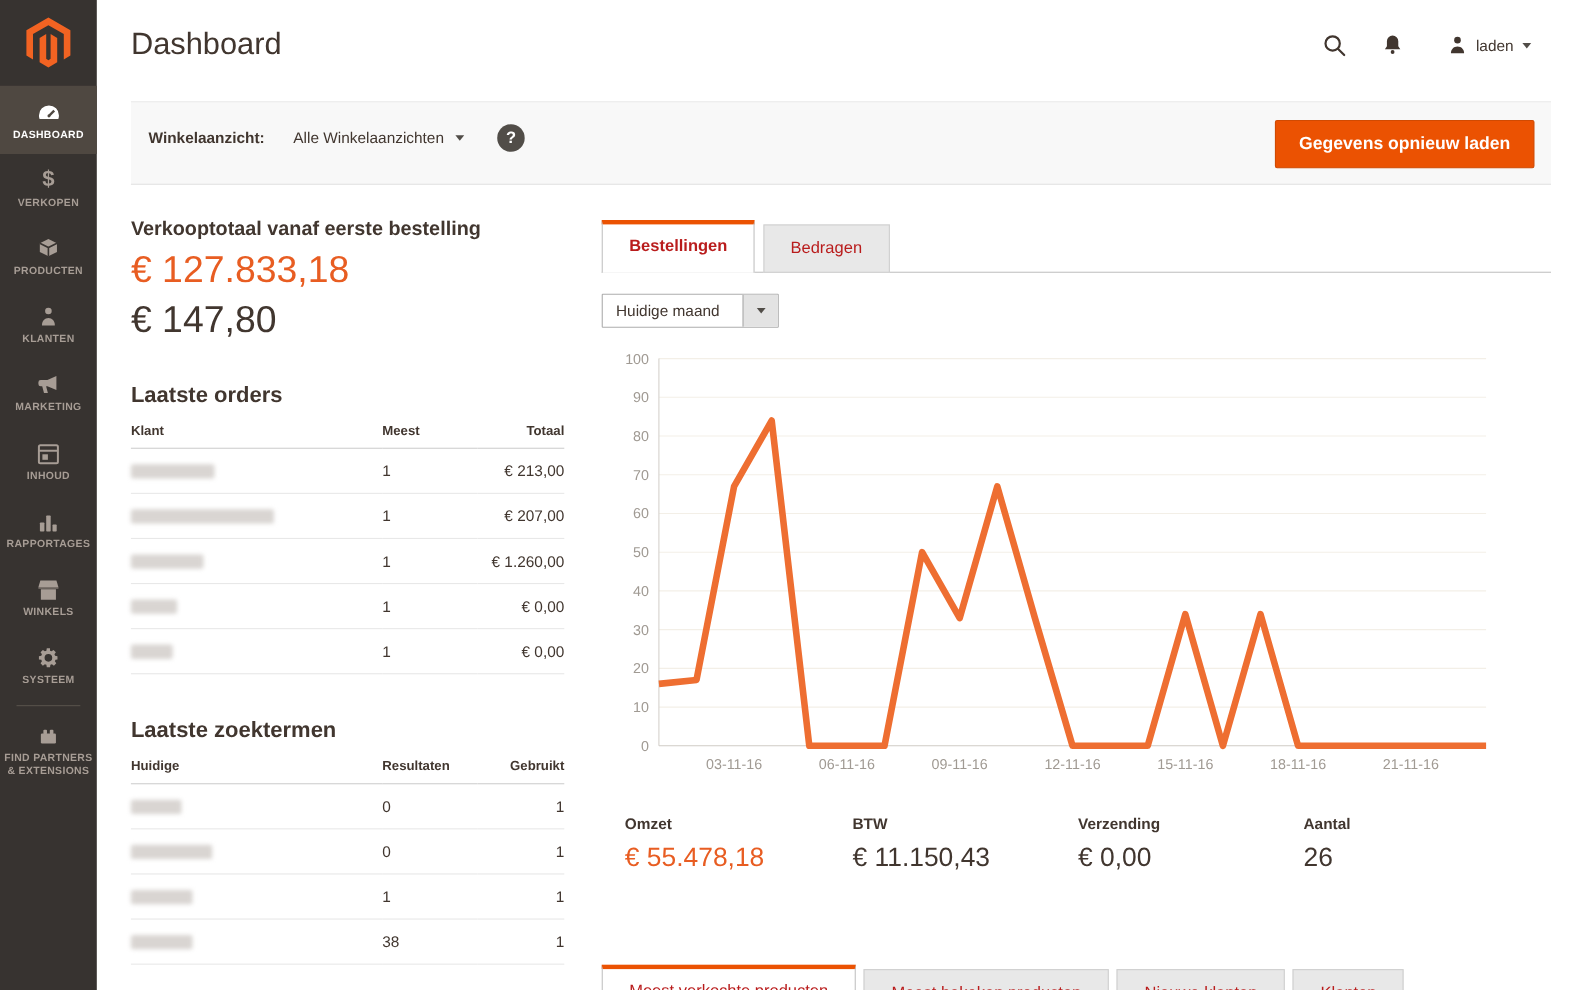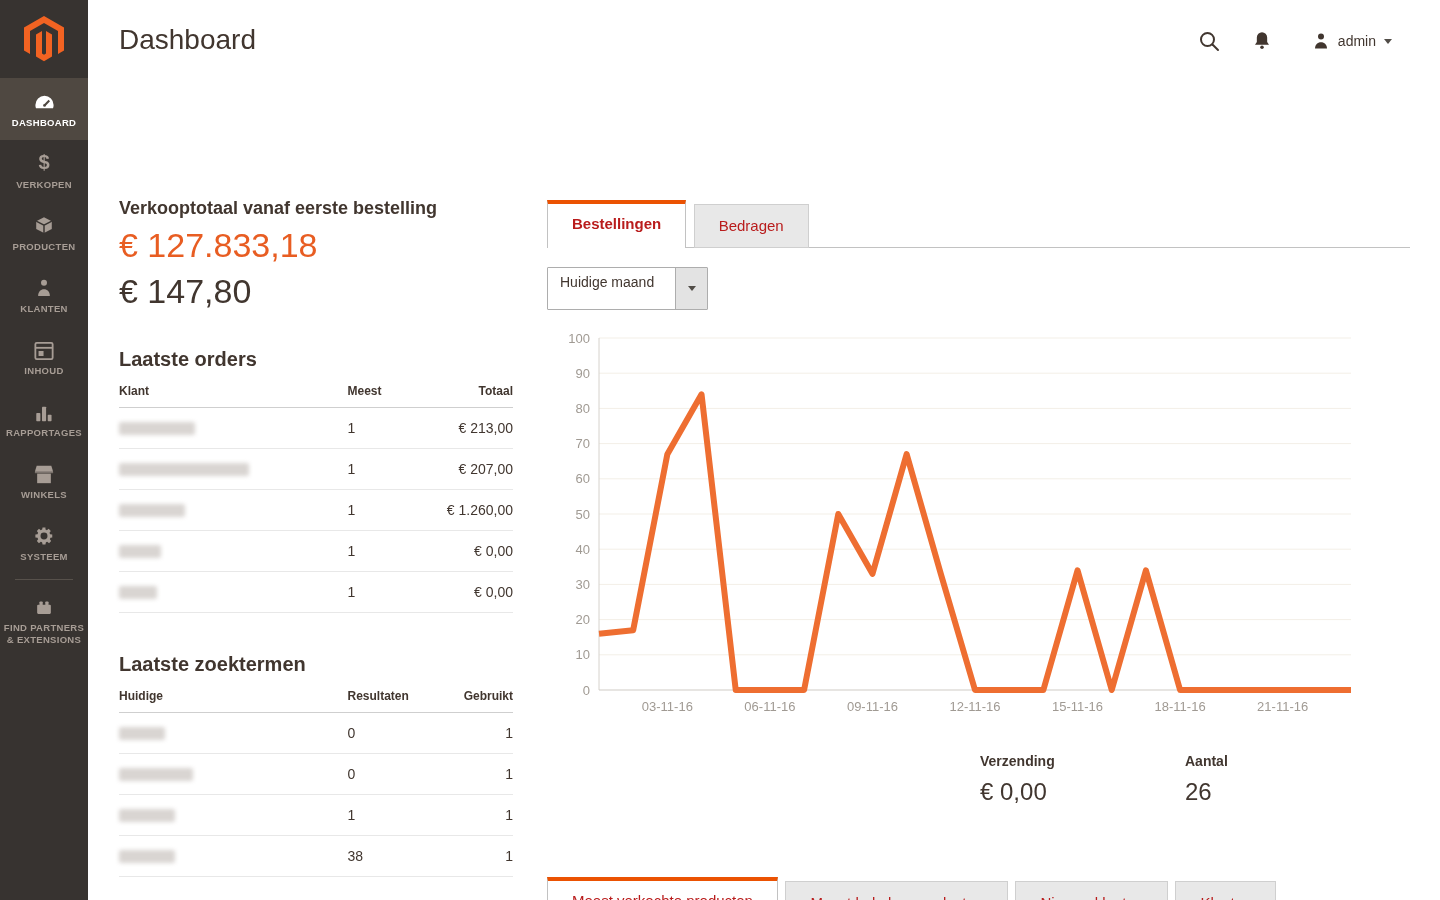--- a/index.html
+++ b/index.html
@@ -58,21 +58,21 @@
   .col-right { position:absolute; left:459px; top:168px; width:863px; }
   .tabs-row { position:relative; height:48px; margin-top:32px; }
   .tabs-row::after { content:""; position:absolute; left:0; right:0; bottom:0; height:1px; background:#c2c2c2; z-index:1; }
   .tab { position:relative; z-index:2; display:inline-block; vertical-align:top; height:44px; margin-top:4px;
          margin-right:3px; padding:0 24px; line-height:42px; font-size:15px; background:#e8e8e8;
          border:1px solid #cfcfcf; cursor:pointer; color:#b91c1c; }
   .tab.active { height:48px; margin-top:0; background:#fff; border-top:4px solid #eb5202;
                 border-left:1px solid #c2c2c2; border-right:1px solid #c2c2c2; border-bottom:none;
                 line-height:40px; font-weight:700; z-index:3; }
   .bottom-tabs .tab.active { font-weight:400; }
-  .period-select { display:flex; width:161px; height:43px; border:1px solid #adadad; border-radius:1px;
+  .period-select { display:flex; width:161px; height:31px; border:1px solid #adadad; border-radius:1px;
                    background:#fff; margin-top:19px; cursor:pointer; }
   .period-select .val { flex:1; line-height:29px; padding-left:12px; font-size:14px; }
   .period-select .caret-box { width:32px; background:#e3e3e3; border-left:1px solid #adadad;
                               display:flex; align-items:center; justify-content:center; }
   .chart-svg { display:block; margin:21px 0 0 5px; }
   .totals { position:relative; height:72px; margin-top:34px; }
   .total { position:absolute; top:0; }
   .t-label { font-size:14px; font-weight:700; }
   .t-value { font-size:24px; margin-top:9px; }
   .total.accent .t-value { color:#e85d22; }
@@ -124,20 +124,28 @@
     <div class="nav-item">
       <span class="nicon">
         <svg width="20" height="22" viewBox="0 0 24 24" fill="currentColor">
           <circle cx="12" cy="5.6" r="3.6"></circle>
           <path d="M5 21c0-4.4 3-7.6 7-7.6s7 3.2 7 7.6v.6H5z"></path>
         </svg>
       </span>
       <span class="nav-label">KLANTEN</span>
     </div>
 
+    <div class="nav-item">
+      <span class="nicon">
+        <svg width="22" height="20" viewBox="0 0 24 22" fill="currentColor">
+          <path d="M20 1v14l-9-3.8H9.7L11.5 18H7.6L5.8 11.2H4.3A2.3 2.3 0 0 1 2 8.9V7.1a2.3 2.3 0 0 1 2.3-2.3H11z"></path>
+        </svg>
+      </span>
+      <span class="nav-label">MARKETING</span>
+    </div>
 
     <div class="nav-item">
       <span class="nicon">
         <svg width="22" height="20" viewBox="0 0 24 22" fill="none" stroke="currentColor" stroke-width="2">
           <rect x="2.5" y="2" width="19" height="18" rx="1.5"></rect>
           <line x1="2.5" y1="7.5" x2="21.5" y2="7.5"></line>
           <rect x="6" y="11" width="5.5" height="5.5" fill="currentColor" stroke="none"></rect>
         </svg>
       </span>
       <span class="nav-label">INHOUD</span>
@@ -203,25 +211,34 @@
         <svg width="20" height="22" viewBox="0 0 24 26" fill="currentColor">
           <path d="M12 2.5a6.2 6.2 0 0 0-6.2 6.2v5.6L3.6 17.5h16.8l-2.2-3.2V8.7A6.2 6.2 0 0 0 12 2.5z"></path>
           <circle cx="12" cy="20.5" r="2.1"></circle>
         </svg>
       </span>
       <span class="admin-block">
         <svg width="18" height="18" viewBox="0 0 24 24" fill="#41362f">
           <circle cx="12" cy="6" r="4"></circle>
           <path d="M4 22c0-5 3.3-8.4 8-8.4s8 3.4 8 8.4z"></path>
         </svg>
-        <span class="admin-name">admin</span>
+        <span class="admin-name">laden</span>
         <span class="caret"></span>
       </span>
     </div>
 
+    <div class="toolbar">
+      <div class="store-view">
+        <span class="sv-label">Winkelaanzicht:</span>
+        <span class="sv-value">Alle Winkelaanzichten</span>
+        <span class="caret"></span>
+      </div>
+      <div class="help-icon">?</div>
+      <button class="reload-btn">Gegevens opnieuw laden</button>
+    </div>
 
     <div class="col-left">
       <div class="stat-label">Verkooptotaal vanaf eerste bestelling</div>
       <div class="stat-value accent">€ 127.833,18</div>
 
       <div class="stat-value">€ 147,80</div>
 
       <div class="section-title">Laatste orders</div>
       <table>
         <thead>
@@ -355,20 +372,28 @@
           <text x="217.9090909090909" y="380" text-anchor="middle" fill="#a09a93" font-size="13" font-family="Liberation Sans, sans-serif">06-11-16</text>
           <text x="320.45454545454544" y="380" text-anchor="middle" fill="#a09a93" font-size="13" font-family="Liberation Sans, sans-serif">09-11-16</text>
           <text x="423" y="380" text-anchor="middle" fill="#a09a93" font-size="13" font-family="Liberation Sans, sans-serif">12-11-16</text>
           <text x="525.5454545454545" y="380" text-anchor="middle" fill="#a09a93" font-size="13" font-family="Liberation Sans, sans-serif">15-11-16</text>
           <text x="628.090909090909" y="380" text-anchor="middle" fill="#a09a93" font-size="13" font-family="Liberation Sans, sans-serif">18-11-16</text>
           <text x="730.6363636363636" y="380" text-anchor="middle" fill="#a09a93" font-size="13" font-family="Liberation Sans, sans-serif">21-11-16</text>
           <polyline points="47,302.68 81.18181818181819,299.15999999999997 115.36363636363636,123.16 149.54545454545453,63.31999999999999 183.72727272727272,359 217.9090909090909,359 252.09090909090907,359 286.27272727272725,183 320.45454545454544,242.83999999999997 354.6363636363636,123.16 388.8181818181818,242.83999999999997 423,359 457.18181818181813,359 491.3636363636363,359 525.5454545454545,239.32 559.7272727272727,359 593.9090909090909,239.32 628.090909090909,359 662.2727272727273,359 696.4545454545454,359 730.6363636363636,359 764.8181818181818,359 799,359" fill="none" stroke="#ee6e31" stroke-width="6" stroke-linejoin="round" stroke-linecap="butt"></polyline>
         </svg>
 
       <div class="totals">
+        <div class="total accent" style="left:21px">
+          <div class="t-label">Omzet</div>
+            <div class="t-value">€ 55.478,18</div>
+        </div>
+        <div class="total" style="left:228px">
+          <div class="t-label">BTW</div>
+            <div class="t-value">€ 11.150,43</div>
+        </div>
         <div class="total" style="left:433px">
           <div class="t-label">Verzending</div>
             <div class="t-value">€ 0,00</div>
         </div>
         <div class="total" style="left:638px">
           <div class="t-label">Aantal</div>
             <div class="t-value">26</div>
         </div>
       </div>
 

